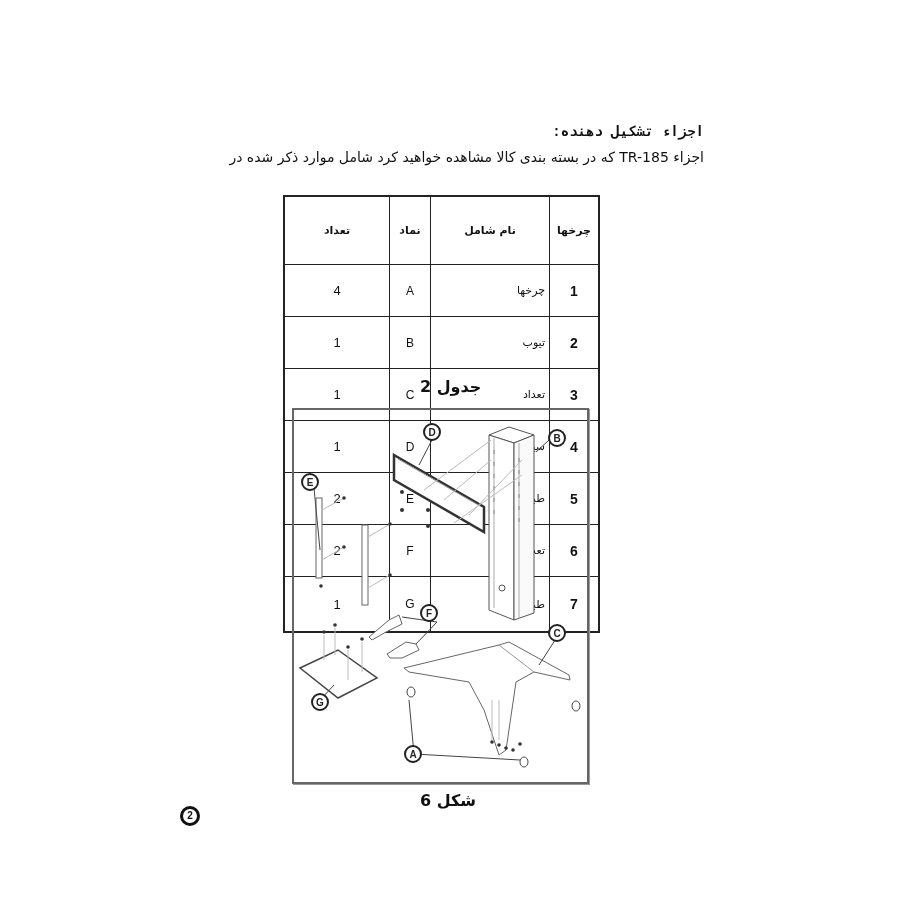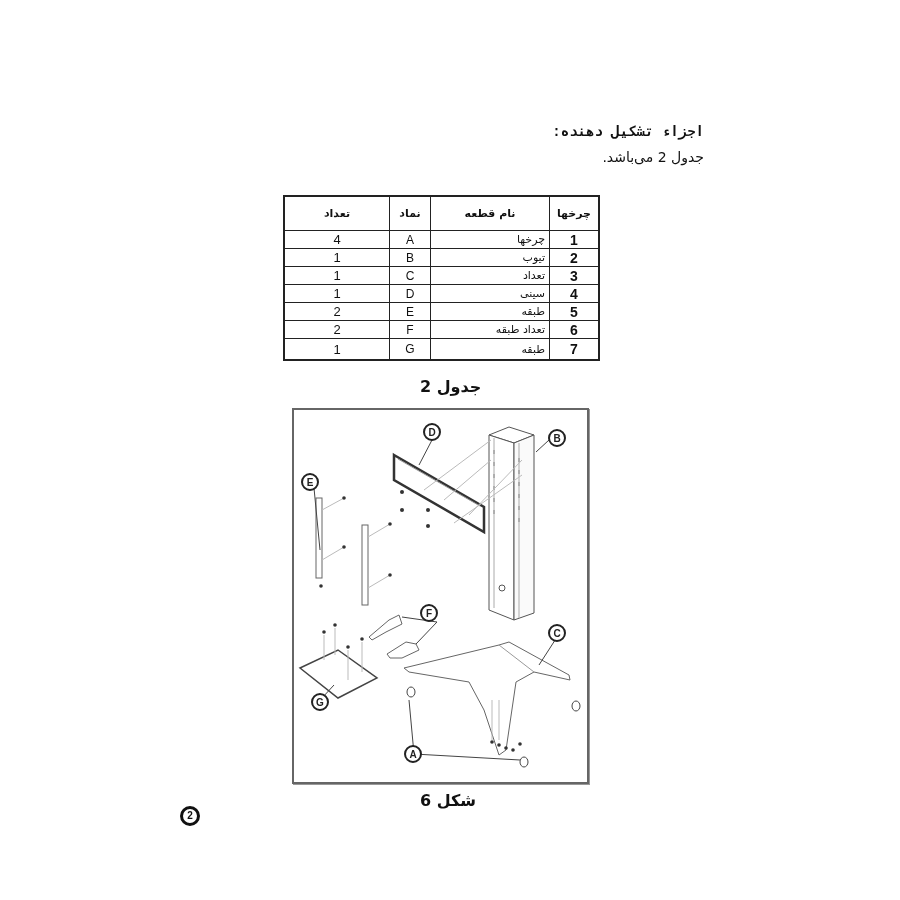--- a/index.html
+++ b/index.html
@@ -5,48 +5,48 @@
   html, body { margin:0; padding:0; background:#ffffff; }
   body { width:900px; height:900px; position:relative; overflow:hidden;
          font-family:"DejaVu Sans", sans-serif; color:#111; }
   .title { position:absolute; right:196px; top:123px; font-size:14px; font-weight:bold;
            direction:rtl; white-space:nowrap;font-family:Liberation Mono, monospace; }
   .para { position:absolute; right:196px; top:146px; width:520px; font-size:14px; line-height:22px;
           direction:rtl; text-align:justify; }
   .para .line { display:block; white-space:nowrap; }
   table.parts { position:absolute; left:283px; top:195px; width:317px; border-collapse:collapse;
                 direction:rtl; font-size:12px; border:2px solid #222; }
-  table.parts th, table.parts td { border:1.5px solid #222; padding:0 4px; }
+  table.parts th, table.parts td { border:1.5px solid #222; padding:17px 4px; }
   table.parts th { height:33px; font-size:11px; font-weight:bold; text-align:center; }
   table.parts td { height:17px; }
   table.parts td.num { text-align:center; font-weight:bold; font-size:14px; font-family:"Liberation Sans", sans-serif; width:40px; }
   table.parts td.name { text-align:right; font-size:11px; width:110px;margin-top:44px; }
   table.parts td.sym { text-align:center; width:32px; font-family:"Liberation Sans", sans-serif; }
   table.parts td.qty { text-align:center; font-family:"Liberation Sans", sans-serif; font-size:13px; }
   table.parts tr.last td { height:20px; }
   .caption { position:absolute; font-size:16px; font-weight:bold; direction:rtl; white-space:nowrap; }
   .figure { position:absolute; left:292px; top:408px; width:293px; height:372px;
             border:2px solid #666; box-shadow:1px 1px 0 #999; }
   .page-num { position:absolute; left:180px; top:806px; width:14px; height:14px; border:3px solid #111;
               border-radius:50%; font-size:10px; font-weight:bold; text-align:center; line-height:14px;
               font-family:"Liberation Sans", sans-serif; }
 </style>
 </head>
 <body>
 
 <div class="title">اجزاء تشکیل دهنده:</div>
 <div class="para">
-  <span class="line">جدول 2 می‌باشد.</span>
+  <span class="line">اجزاء TR-185 که در بسته بندی کالا مشاهده خواهید کرد شامل موارد ذکر شده در</span>
 </div>
 
 <table class="parts">
   <thead>
     <tr>
       <th>چرخها</th>
-      <th>نام قطعه</th>
+      <th>نام شامل</th>
       <th>نماد</th>
       <th>تعداد</th>
     </tr>
   </thead>
   <tbody>
     <tr>
       <td class="num">1</td>
       <td class="name">چرخها</td>
       <td class="sym">A</td>
       <td class="qty">4</td>

